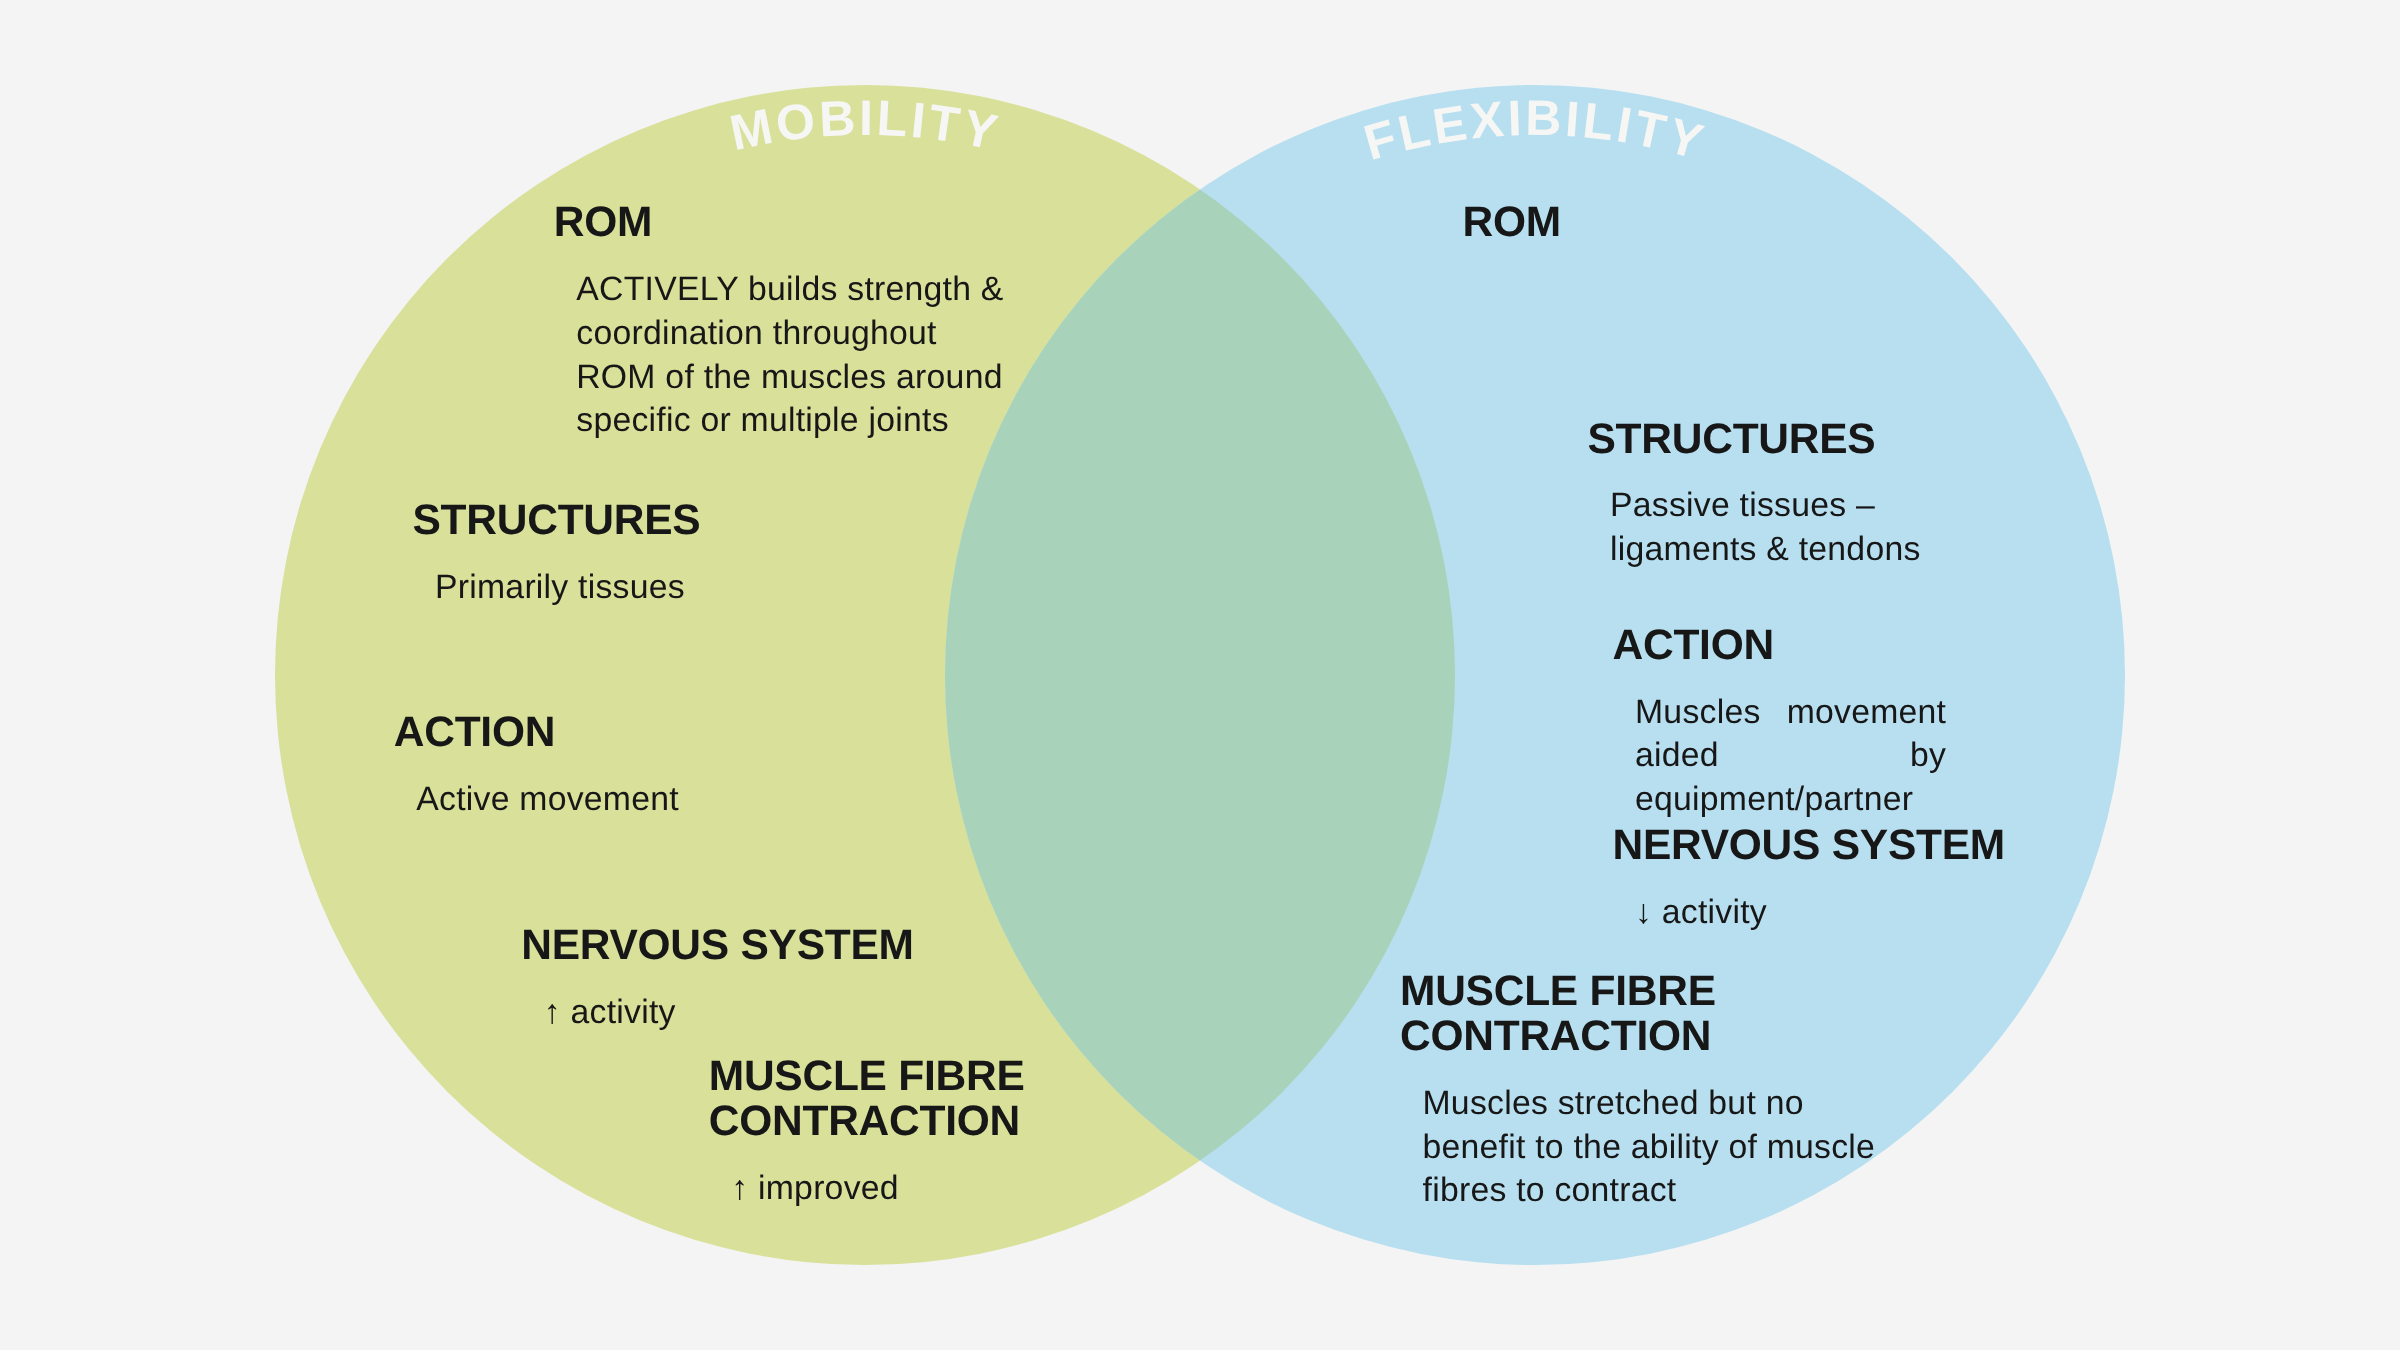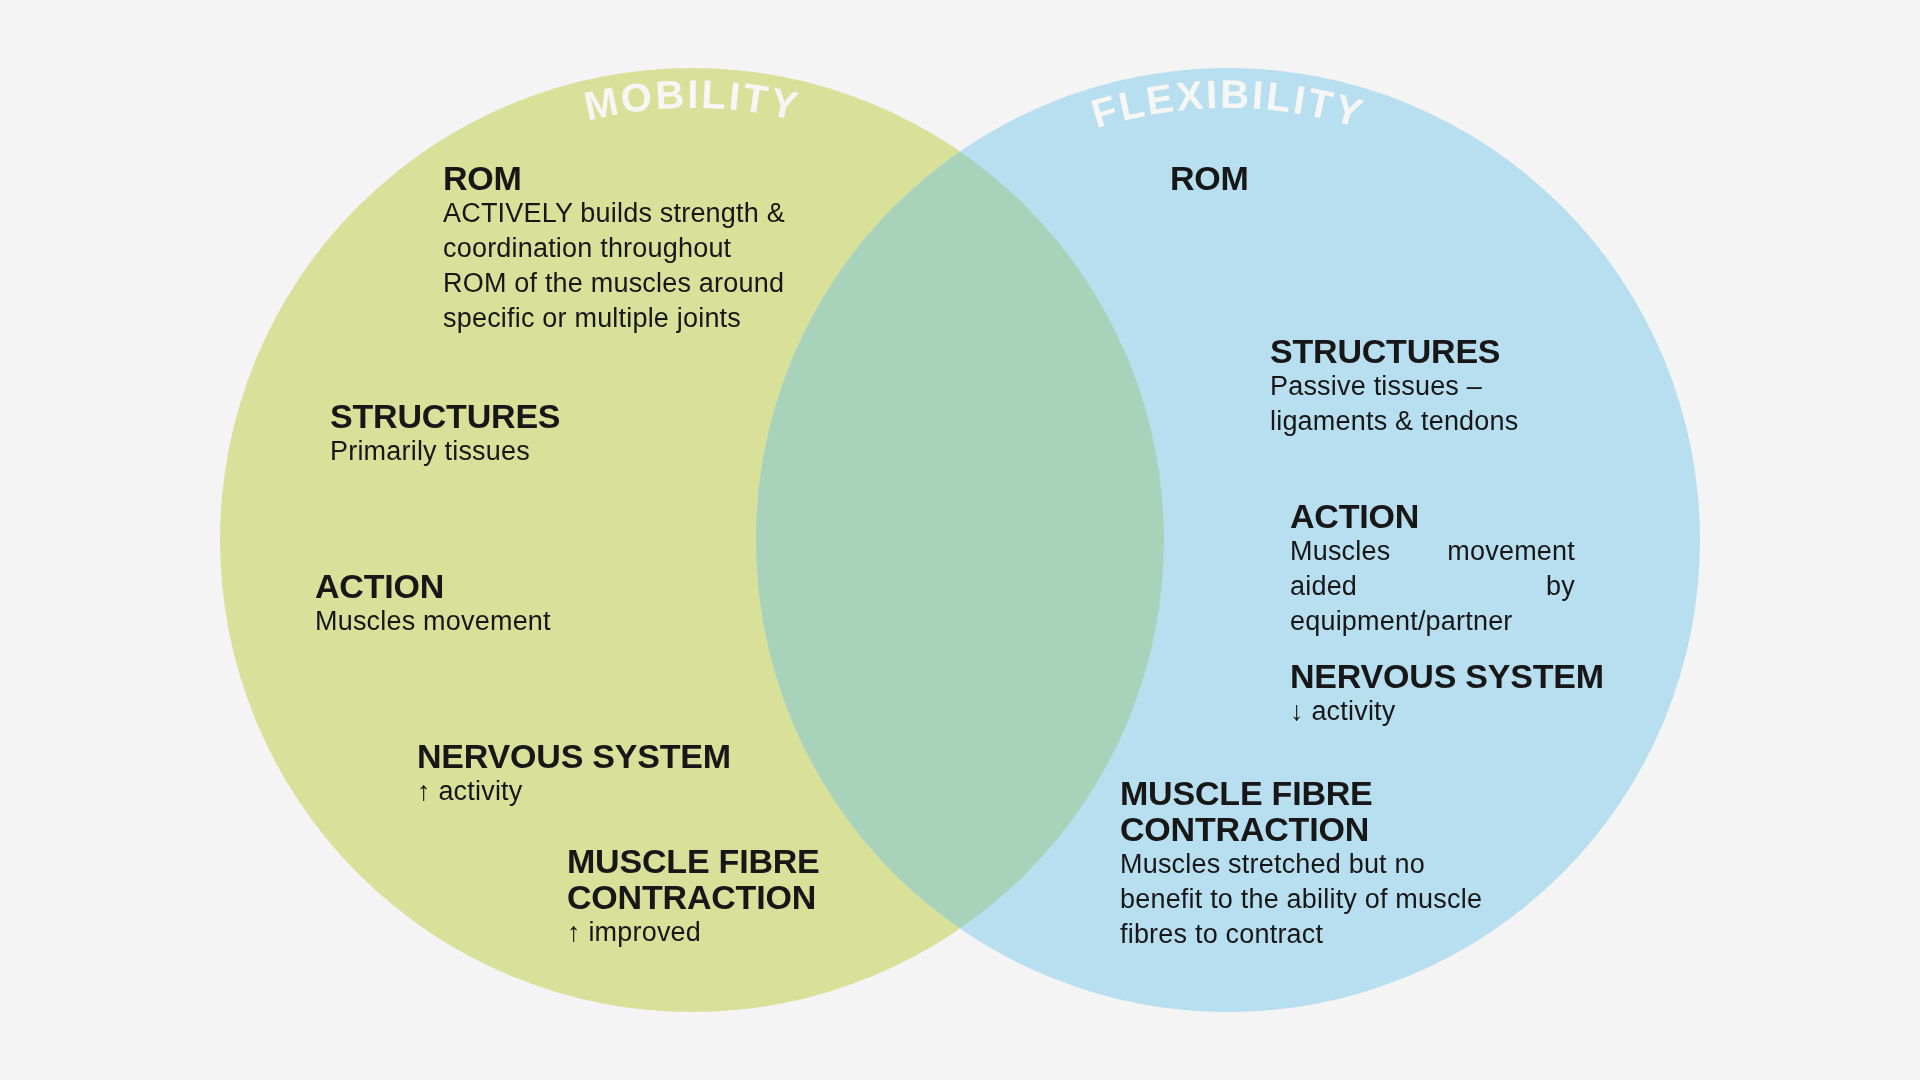--- a/index.html
+++ b/index.html
@@ -31,21 +31,21 @@
   }
   .section h3 {
     margin: 0;
     font-size: 34px;
     line-height: 36px;
     font-weight: 700;
     letter-spacing: -0.2px;
     white-space: pre-line;
   }
   .section p {
-    margin: 0;
+    margin: 18px;
     font-size: 27px;
     line-height: 35px;
     font-weight: 400;
     letter-spacing: 0.2px;
     white-space: pre-line;
   }
   .section.justify p {
     white-space: normal;
     text-align: justify;
   }
@@ -94,21 +94,21 @@
 coordination throughout
 ROM of the muscles around
 specific or multiple joints</p>
   </div>
   <div class="section sec-m-structures" style="color: rgb(23, 23, 23);">
     <h3>STRUCTURES</h3>
     <p>Primarily tissues</p>
   </div>
   <div class="section sec-m-action" style="color: rgb(23, 23, 23);">
     <h3>ACTION</h3>
-    <p>Muscles movement</p>
+    <p>Active movement</p>
   </div>
   <div class="section sec-m-nervous" style="color: rgb(23, 23, 23);">
     <h3>NERVOUS SYSTEM</h3>
     <p>↑ activity</p>
   </div>
   <div class="section sec-m-muscle" style="color: rgb(23, 23, 23);">
     <h3>MUSCLE FIBRE
 CONTRACTION</h3>
     <p>↑ improved</p>
   </div>

